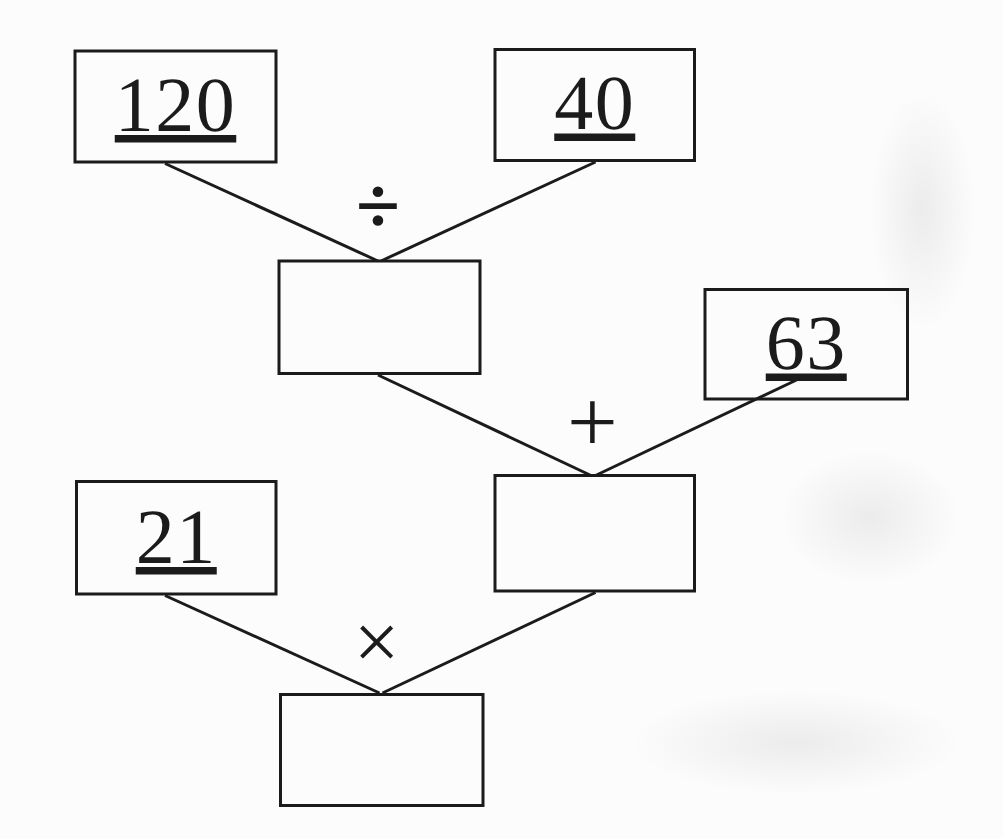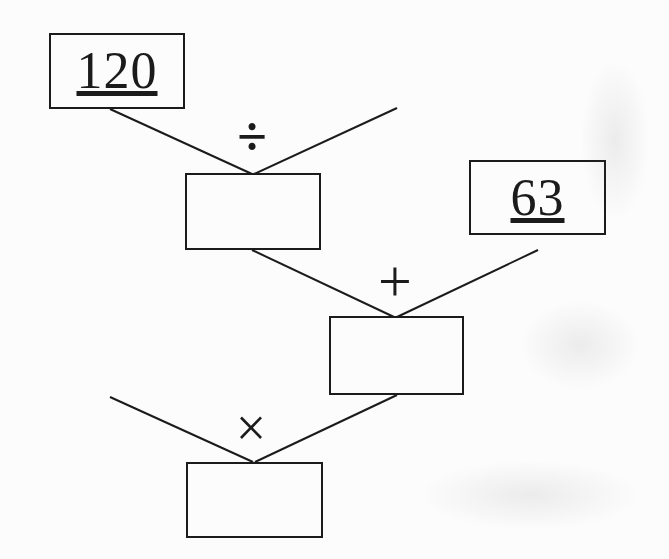--- a/index.html
+++ b/index.html
@@ -34,21 +34,21 @@
   }
   .node .num {
     font-size: 52px;
     line-height: 1;
     letter-spacing: 1px;
     text-decoration: underline;
   }
   #box-120      { left: 49px;  top: 33px;  width: 136px; height: 76px; }
   #box-40       { left: 329px; top: 32px;  width: 135px; height: 76px; }
   #box-quotient { left: 185px; top: 173px; width: 136px; height: 77px; }
-  #box-63       { left: 469px; top: 160px; width: 137px; height: 75px; }
+  #box-63       { left: 469px; top: 192px; width: 137px; height: 75px; }
   #box-sum      { left: 329px; top: 316px; width: 135px; height: 79px; }
   #box-21       { left: 50px;  top: 320px; width: 135px; height: 77px; }
   #box-product  { left: 186px; top: 462px; width: 137px; height: 76px; }
 
   .op {
     position: absolute;
     transform: translate(-50%, -50%);
     line-height: 1;
     font-family: "Liberation Serif", "DejaVu Serif", serif;
     color: #1b1b1b;
@@ -78,33 +78,39 @@
     <line x1="252" y1="250" x2="394" y2="317" stroke="#1b1b1b" stroke-width="2"></line>
     <line x1="538" y1="250" x2="397" y2="317" stroke="#1b1b1b" stroke-width="2"></line>
     <line x1="110" y1="397" x2="253" y2="462" stroke="#1b1b1b" stroke-width="2"></line>
     <line x1="397" y1="395" x2="255" y2="462" stroke="#1b1b1b" stroke-width="2"></line>
   </svg>
 
   <div class="node" id="box-120">
     <span class="num">120</span>
   </div>
 
+  <div class="node" id="box-40">
+    <span class="num">40</span>
+  </div>
 
   <div class="node" id="box-quotient">
     <span class="num"></span>
   </div>
 
   <div class="node" id="box-63">
     <span class="num">63</span>
   </div>
 
   <div class="node" id="box-sum">
     <span class="num"></span>
   </div>
 
+  <div class="node" id="box-21">
+    <span class="num">21</span>
+  </div>
 
   <div class="node" id="box-product">
     <span class="num"></span>
   </div>
 
   <div class="op" id="op-divide">÷</div>
   <div class="op" id="op-plus">+</div>
   <div class="op" id="op-times">×</div>
 
   <div class="smudge" id="smudge-1"></div>

